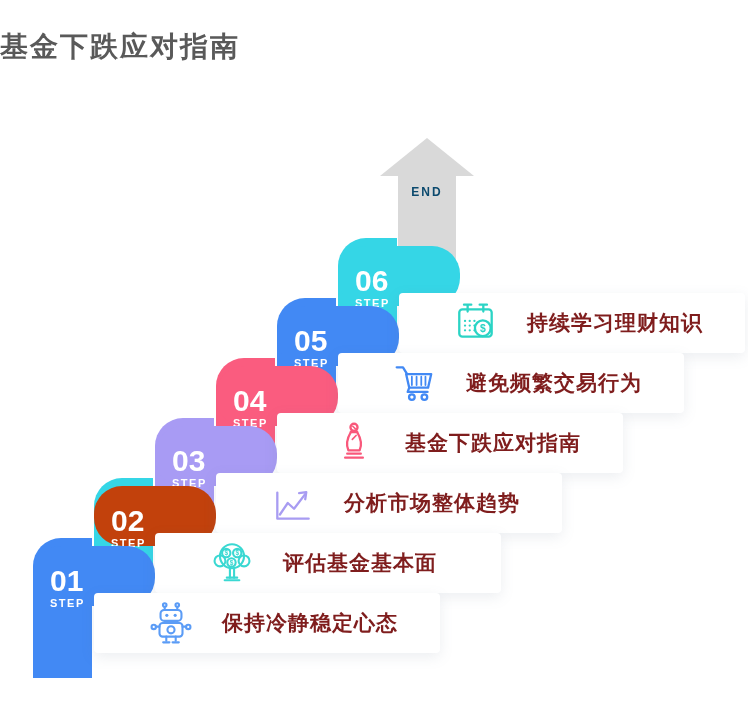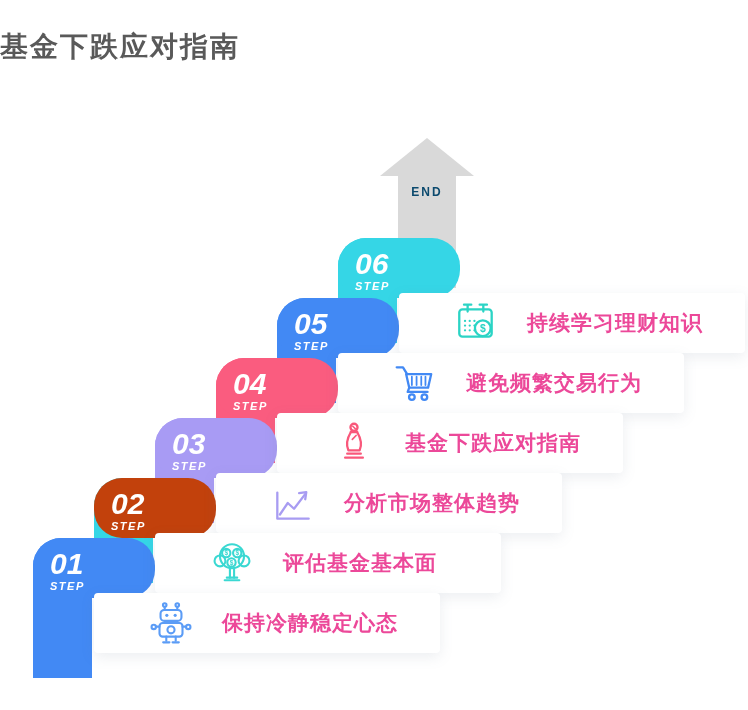--- a/index.html
+++ b/index.html
@@ -20,35 +20,35 @@
   .arrow-shaft{
     position:relative;margin-left:18px;width:58px;height:112px;background:#D9D9D9;
     text-align:center;
   }
   .end-label{
     display:block;padding-top:9px;color:#0c4a6e;font-weight:bold;font-size:12px;letter-spacing:2px;
   }
   
   .block{position:absolute;width:122px;height:160px;}
   .block .tail{position:absolute;left:0;top:0;width:59px;height:105px;border-radius:28px 0 0 0;}
-  .block .cap{position:absolute;left:0;top:0;width:122px;height:60px;border-radius:28px;
-    color:#fff;box-sizing:border-box;padding:10px 0 0 17px;font-style:italic;}
+  .block .cap{position:absolute;left:0;top:8px;width:122px;height:60px;border-radius:28px;
+    color:#fff;box-sizing:border-box;padding:19px 0 0 17px;}
   .block.first .cap{border-radius:28px 28px 28px 0;}
   .block.first .tail{height:140px;border-radius:28px 0 0 0;}
   .num{font-size:30px;font-weight:bold;line-height:32px;}
   .word{font-size:11px;font-weight:bold;letter-spacing:1.5px;line-height:13px;}
   
   .card{
     position:absolute;width:346px;height:60px;background:#ffffff;border-radius:4px;
     box-shadow:0 4px 14px rgba(110,120,150,0.13);
     display:flex;align-items:center;gap:28px;box-sizing:border-box;padding-left:54px;z-index:30;
   }
   .icon{width:46px;height:46px;flex:0 0 46px;display:flex;align-items:center;justify-content:center;}
   .icon svg{width:46px;height:46px;}
-  .label{font-size:21px;font-weight:bold;color:#ec4899;white-space:nowrap;letter-spacing:1px;}
+  .label{font-size:21px;font-weight:bold;color:#7f1d1d;white-space:nowrap;letter-spacing:1px;}
 </style>
 </head>
 <body>
 
 <div class="canvas">
 
   <div class="title">基金下跌应对指南</div>
 
   <div class="end-arrow">
     <div class="arrow-head"></div>

